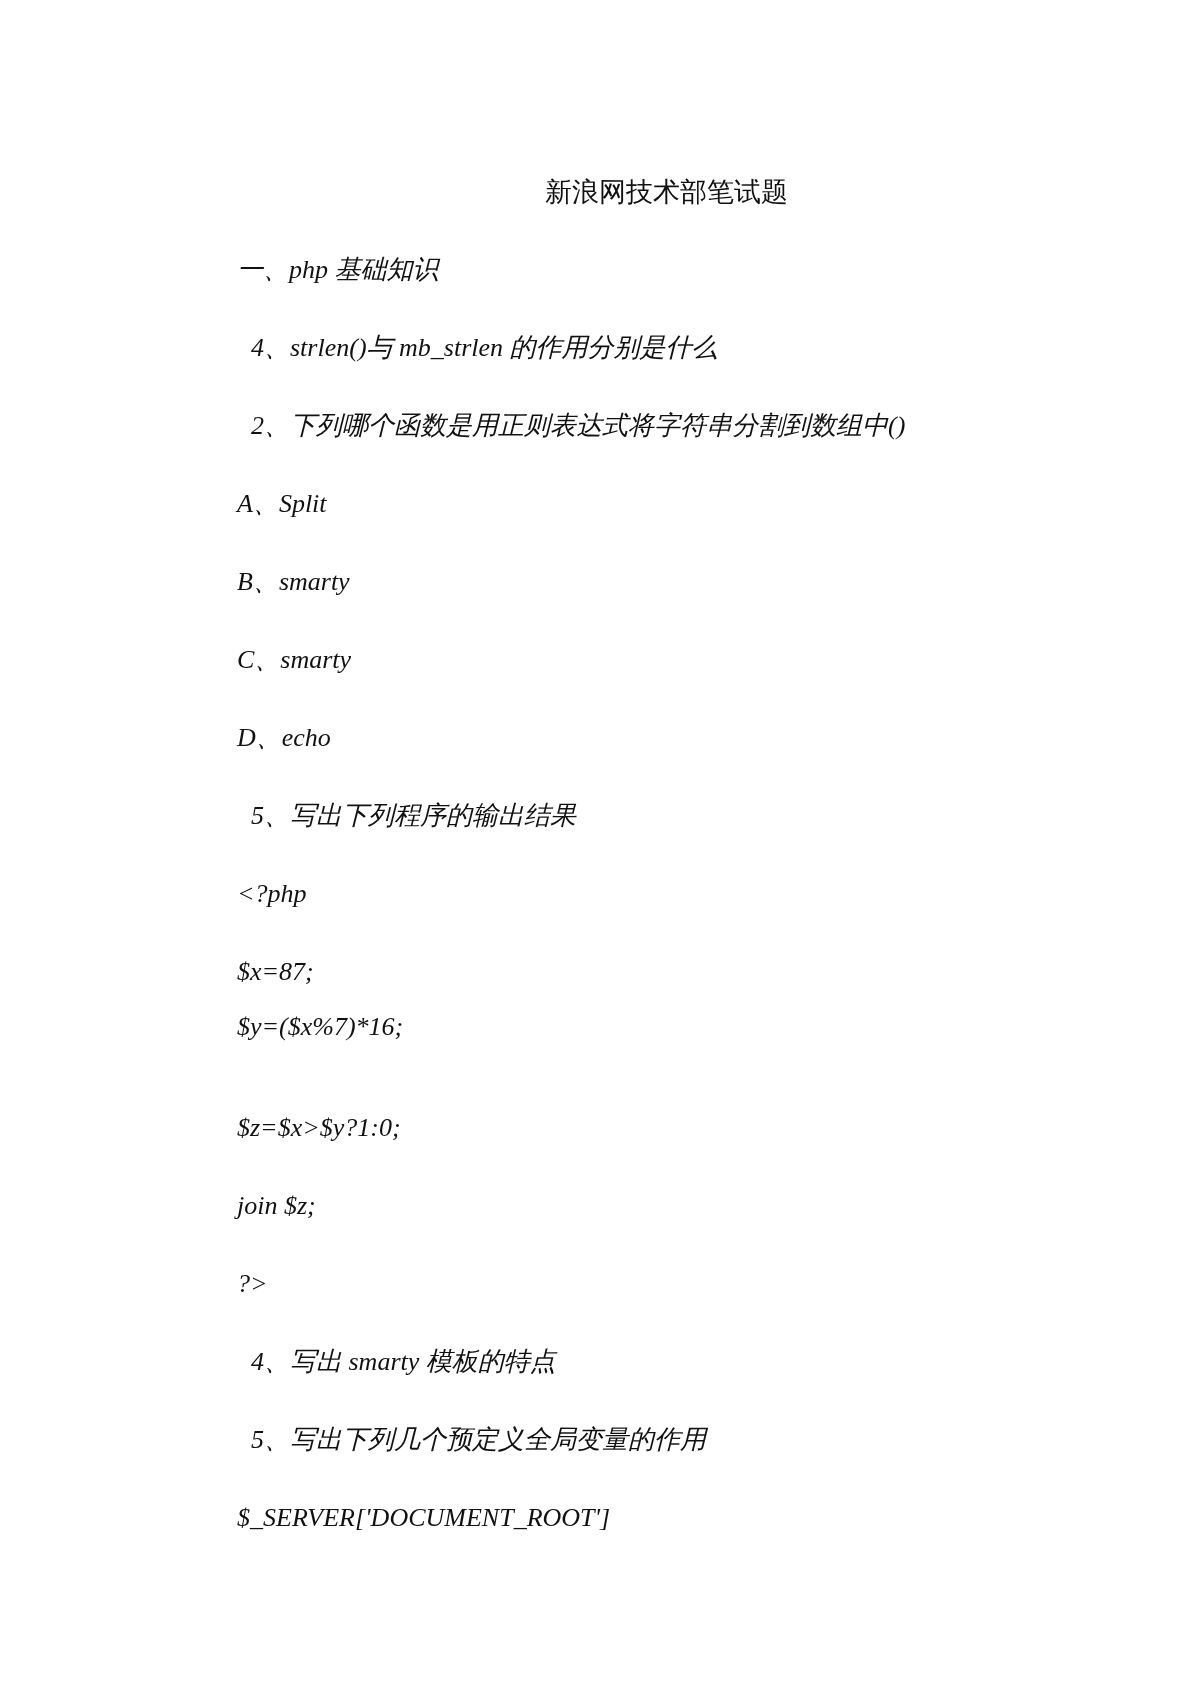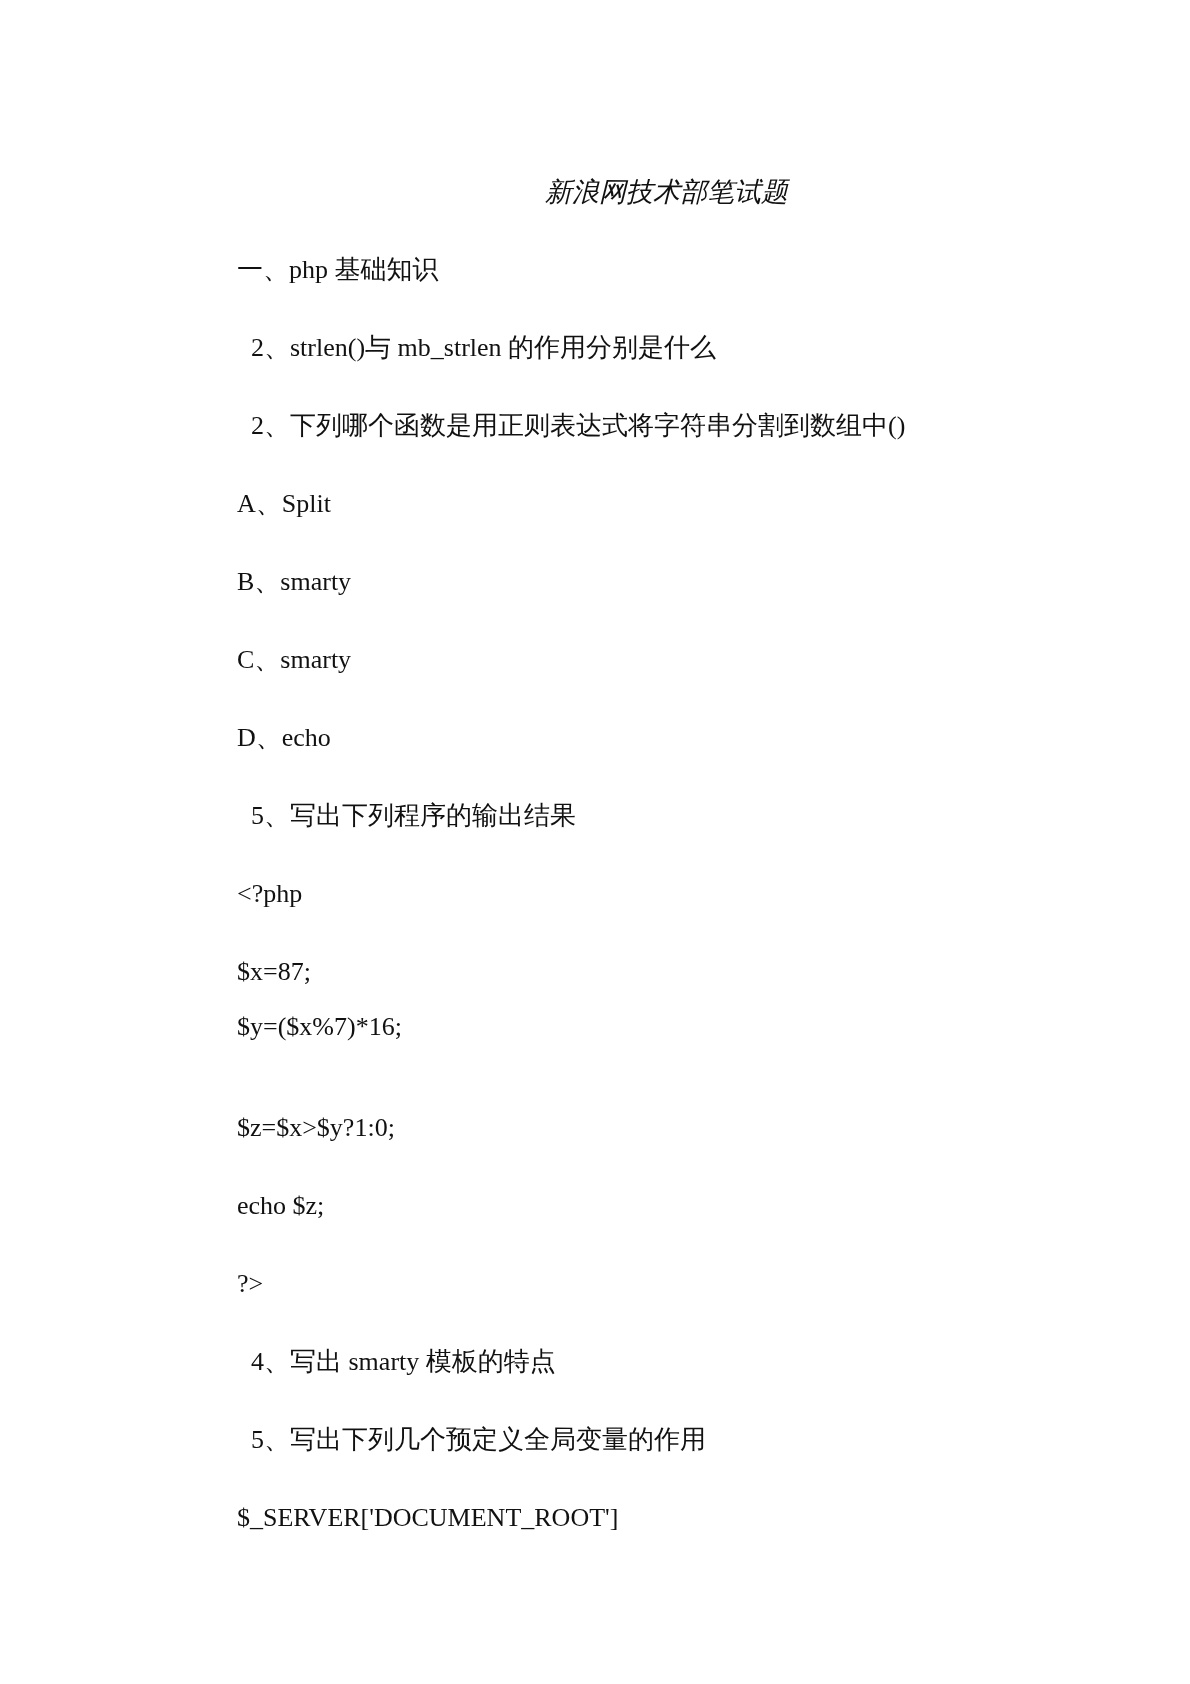--- a/index.html
+++ b/index.html
@@ -3,44 +3,44 @@
   <meta charset="utf-8">
   <style>
     html, body { margin: 0; padding: 0; background: #ffffff; }
     body {
       width: 1190px; height: 1684px; position: relative; overflow: hidden;
       font-family: "Liberation Serif", "DejaVu Serif", serif;
       color: #111111;
     }
     .title {
       position: absolute; left: 545px; top: 174px;
-      font-size: 27px; line-height: 36px; white-space: nowrap; font-style: italic;
+      font-size: 27px; line-height: 36px; white-space: nowrap;
     }
     .line {
       position: absolute; left: 237px;
-      font-size: 26px; line-height: 34px; white-space: nowrap;
+      font-size: 26px; line-height: 34px; white-space: nowrap; font-style: italic;
     }
     .line.indent { left: 251px; }
   </style>
 </head>
 <body>
 
 <div>
   <div class="title">新浪网技术部笔试题</div>
 
   <div class="line" style="top:253px">一、php 基础知识</div>
-  <div class="line indent" style="top:331px">2、strlen()与 mb_strlen 的作用分别是什么</div>
+  <div class="line indent" style="top:331px">4、strlen()与 mb_strlen 的作用分别是什么</div>
   <div class="line indent" style="top:409px">2、下列哪个函数是用正则表达式将字符串分割到数组中()</div>
   <div class="line" style="top:487px">A、Split</div>
   <div class="line" style="top:565px">B、smarty</div>
   <div class="line" style="top:643px">C、smarty</div>
   <div class="line" style="top:721px">D、echo</div>
   <div class="line indent" style="top:799px">5、写出下列程序的输出结果</div>
   <div class="line" style="top:877px">&lt;?php</div>
   <div class="line" style="top:955px">$x=87;</div>
   <div class="line" style="top:1010px">$y=($x%7)*16;</div>
   <div class="line" style="top:1111px">$z=$x&gt;$y?1:0;</div>
-  <div class="line" style="top:1189px">echo $z;</div>
+  <div class="line" style="top:1189px">join $z;</div>
   <div class="line" style="top:1267px">?&gt;</div>
   <div class="line indent" style="top:1345px">4、写出 smarty 模板的特点</div>
   <div class="line indent" style="top:1423px">5、写出下列几个预定义全局变量的作用</div>
   <div class="line" style="top:1501px">$_SERVER['DOCUMENT_ROOT']</div>
 </div>
 
 </body></html>

